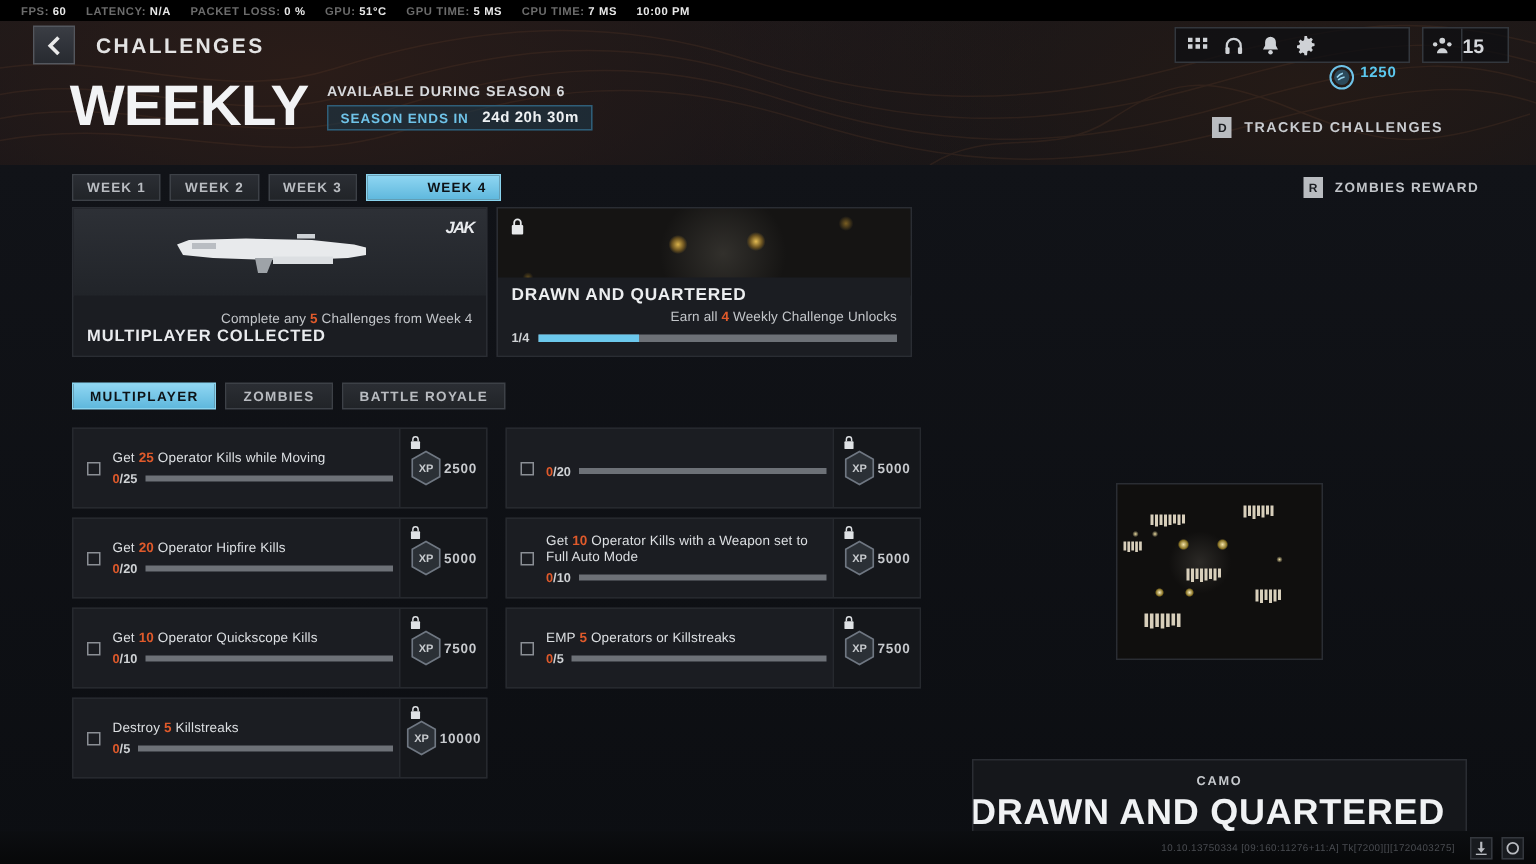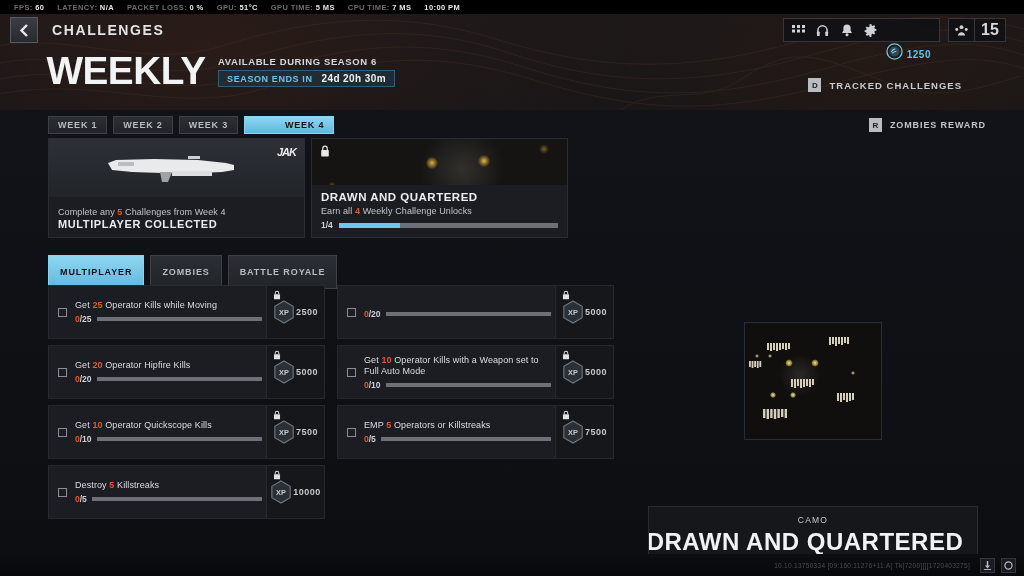--- a/index.html
+++ b/index.html
@@ -30,21 +30,21 @@
     display: flex; align-items: center; gap: 13px;
     padding-left: 14px;
     font-size: 7.5px; letter-spacing: .4px;
     color: #6c6c6c; font-weight: 700;
   }
   .perfbar .v { color: #e8e8e8; }
   .perfbar .stat { white-space: nowrap; }
   
   .header {
     position: absolute; left: 0; top: 14px; width: 1024px; height: 32px;
-    display: flex; align-items: center;
+    display: flex; align-items: center; padding-left: 12px;
   }
   .backbtn {
     width: 28px; height: 26px; margin-left: 10px;
     background: linear-gradient(180deg,#3a3d44,#272a30);
     border: 1px solid #53575e;
     display: flex; align-items: center; justify-content: center;
     color: #e9e9e9;
   }
   .page-title {
     margin-left: 14px; font-size: 14px; letter-spacing: 1.6px;
@@ -57,29 +57,29 @@
   .icon-group {
     display: flex; align-items: center; gap: 2px;
     border: 1px solid #33373d; background: rgba(12,14,18,.72);
     height: 24px; padding: 0 4px;
   }
   .hicon {
     width: 22px; height: 22px; display: flex; align-items: center; justify-content: center;
     color: #cfd2d6;
   }
   .cp-pill {
-    display: flex; align-items: flex-end; gap: 4px; padding: 0 4px 0 2px; margin-top: 43px;
+    display: flex; align-items: flex-start; gap: 4px; padding: 0 4px 0 2px; margin-top: 43px;
   }
   .cp-val { color: #5bc8ef; font-size: 10px; font-weight: 700; letter-spacing: .5px; }
   .sq-group {
     display: flex; align-items: center;
     border: 1px solid #33373d; background: rgba(12,14,18,.72); height: 24px;
   }
   .sq-icon { width: 26px; height: 22px; display: flex; align-items: center; justify-content: center; color: #cfd2d6; border-right: 1px solid #33373d;}
-  .sq-count { width: 30px; text-align: center; color: #d6d8dc; font-size: 16px; font-weight: 700;}
+  .sq-count { width: 30px; color: #d6d8dc; font-size: 13px; font-weight: 700;}
   
   .banner {
     position: absolute; left: 0; top: 46px; width: 1024px; height: 64px;
   }
   .banner-inner { position: absolute; left: 48px; top: 6px; display: flex; align-items: flex-end; gap: 14px; }
   .weekly {
     font-size: 38px; font-weight: 700; color: #f2f3f5; letter-spacing: -0.5px;
     line-height: 38px;
     font-family: "Liberation Sans", sans-serif;
     transform: scaleX(1.02);
@@ -119,21 +119,21 @@
     background: linear-gradient(180deg,#8fd6f2,#5fb8dd);
     padding-left: 40px;
   }
   .preview-reward {
     position: absolute; right: 38px; top: 8px;
     display: flex; align-items: center; gap: 8px;
   }
   .pr-label { font-size: 9px; color: #c2c5c9; letter-spacing: .9px; font-weight: 700; }
   
   .cards { position: absolute; left: 48px; top: 28px; display: flex; gap: 6px; }
-  .card { width: 257px; height: 100px; position: relative; background: #1b1d22; border: 1px solid #2a2d33; overflow: hidden; }
+  .card { width: 277px; height: 100px; position: relative; background: #1b1d22; border: 1px solid #2a2d33; overflow: hidden; }
   .card-art { position: absolute; left: 0; top: 0; width: 100%; height: 58px; }
   .jak-art {
     background: linear-gradient(180deg,#2d3036,#212429);
   }
   .gun {
     position: absolute; left: 50%; top: 50%; transform: translate(-50%,-50%);
     width: 150px; height: 34px;
   }
   .brand {
     position: absolute; right: 8px; top: 7px; font-size: 11px; color: #e9ebee; font-weight: 700;
@@ -144,31 +144,31 @@
       radial-gradient(circle 9px at 120px 24px, #d9b14a 0%, #6a5220 45%, rgba(0,0,0,0) 70%),
       radial-gradient(circle 9px at 172px 22px, #e3bb52 0%, #6a5220 45%, rgba(0,0,0,0) 70%),
       radial-gradient(circle 7px at 232px 10px, #7a5e22 0%, rgba(0,0,0,0) 70%),
       radial-gradient(circle 5px at 20px 46px, #5e4a1c 0%, rgba(0,0,0,0) 70%),
       radial-gradient(circle 60px at 150px 30px, #32302c 0%, #151413 70%),
       linear-gradient(180deg,#1d1b19,#0e0d0c);
   }
   .lock-badge { position: absolute; left: 8px; top: 6px; color: #e6e8ea; }
   .card-body { position: absolute; left: 0; bottom: 0; width: 100%; padding: 6px 9px 7px; background: #1b1d22; }
   .card-title { font-size: 11.5px; font-weight: 700; color: #eceef0; letter-spacing: .5px; }
-  .card-desc { font-size: 9px; color: #c3c6ca; margin-top: 3px; letter-spacing: .1px; }
+  .card-desc { font-size: 9px; color: #c3c6ca; margin-top: 3px; letter-spacing: .1px; text-align: right; }
   .card-desc .hl { color: #e05a2b; font-weight: 700; }
   .card-sub { font-size: 11px; font-weight: 700; color: #e9ebee; letter-spacing: .6px; margin-top: 1px; }
   .card-prog { display: flex; align-items: center; gap: 6px; margin-top: 4px; }
   .prog-txt { font-size: 8.5px; color: #cfd2d5; font-weight: 700; }
   .prog-rail { position: relative; flex: 1; height: 5px; background: #6d7177; }
   .prog-fill { position: absolute; left: 0; top: 0; height: 100%; background: #6cc8ec; }
   
   .modetabs { position: absolute; left: 48px; top: 145px; display: flex; gap: 6px; }
   .mtab {
-    height: 18px; padding: 16px 11px; display: flex; align-items: center; justify-content: center;
+    height: 18px; padding: 0 11px; display: flex; align-items: center; justify-content: center;
     font-size: 9px; font-weight: 700; letter-spacing: .9px; color: #b9bcc1;
     background: linear-gradient(180deg,#2b2e34,#212428); border: 1px solid #3d4147;
   }
   .mtab.active { color: #0d1216; border-color: #8ad4ef; background: linear-gradient(180deg,#8fd6f2,#5fb8dd); }
   
   .chal-grid {
     position: absolute; left: 48px; top: 175px; width: 572px;
     display: grid; grid-template-columns: 277px 277px; gap: 6px 12px;
     align-content: start;
   }
@@ -209,21 +209,21 @@
       radial-gradient(circle 26px at 55px 52px, #2b2926 0%, #100f0e 80%),
       radial-gradient(circle 30px at 110px 30px, #262421 0%, #0e0d0c 80%),
       radial-gradient(circle 26px at 22px 95px, #232120 0%, #0d0c0b 80%),
       linear-gradient(180deg,#191817,#0b0a0a);
     overflow: hidden;
   }
   .info-box {
     position: absolute; left: 648px; top: 396px; width: 330px; height: 124px;
     border: 1px solid #2a2d33; background: #15171b; overflow: hidden;
   }
-  .info-kind { text-align: center; font-size: 8.5px; color: #c6c9cd; letter-spacing: 1.2px; font-weight: 400; margin-top: 8px; }
+  .info-kind { text-align: center; font-size: 8.5px; color: #c6c9cd; letter-spacing: 1.2px; font-weight: 700; margin-top: 8px; }
   .info-title {
     white-space: nowrap; font-size: 24px; font-weight: 700; color: #f0f2f4;
     letter-spacing: .5px; margin-left: -16px; margin-top: 3px; text-align: center;
   }
   
   .footer {
     position: absolute; left: 0; bottom: 0; width: 1024px; height: 22px;
     background: linear-gradient(180deg,#0c0e11,#070809);
     display: flex; align-items: center; justify-content: flex-end; gap: 6px; padding-right: 8px;
   }

